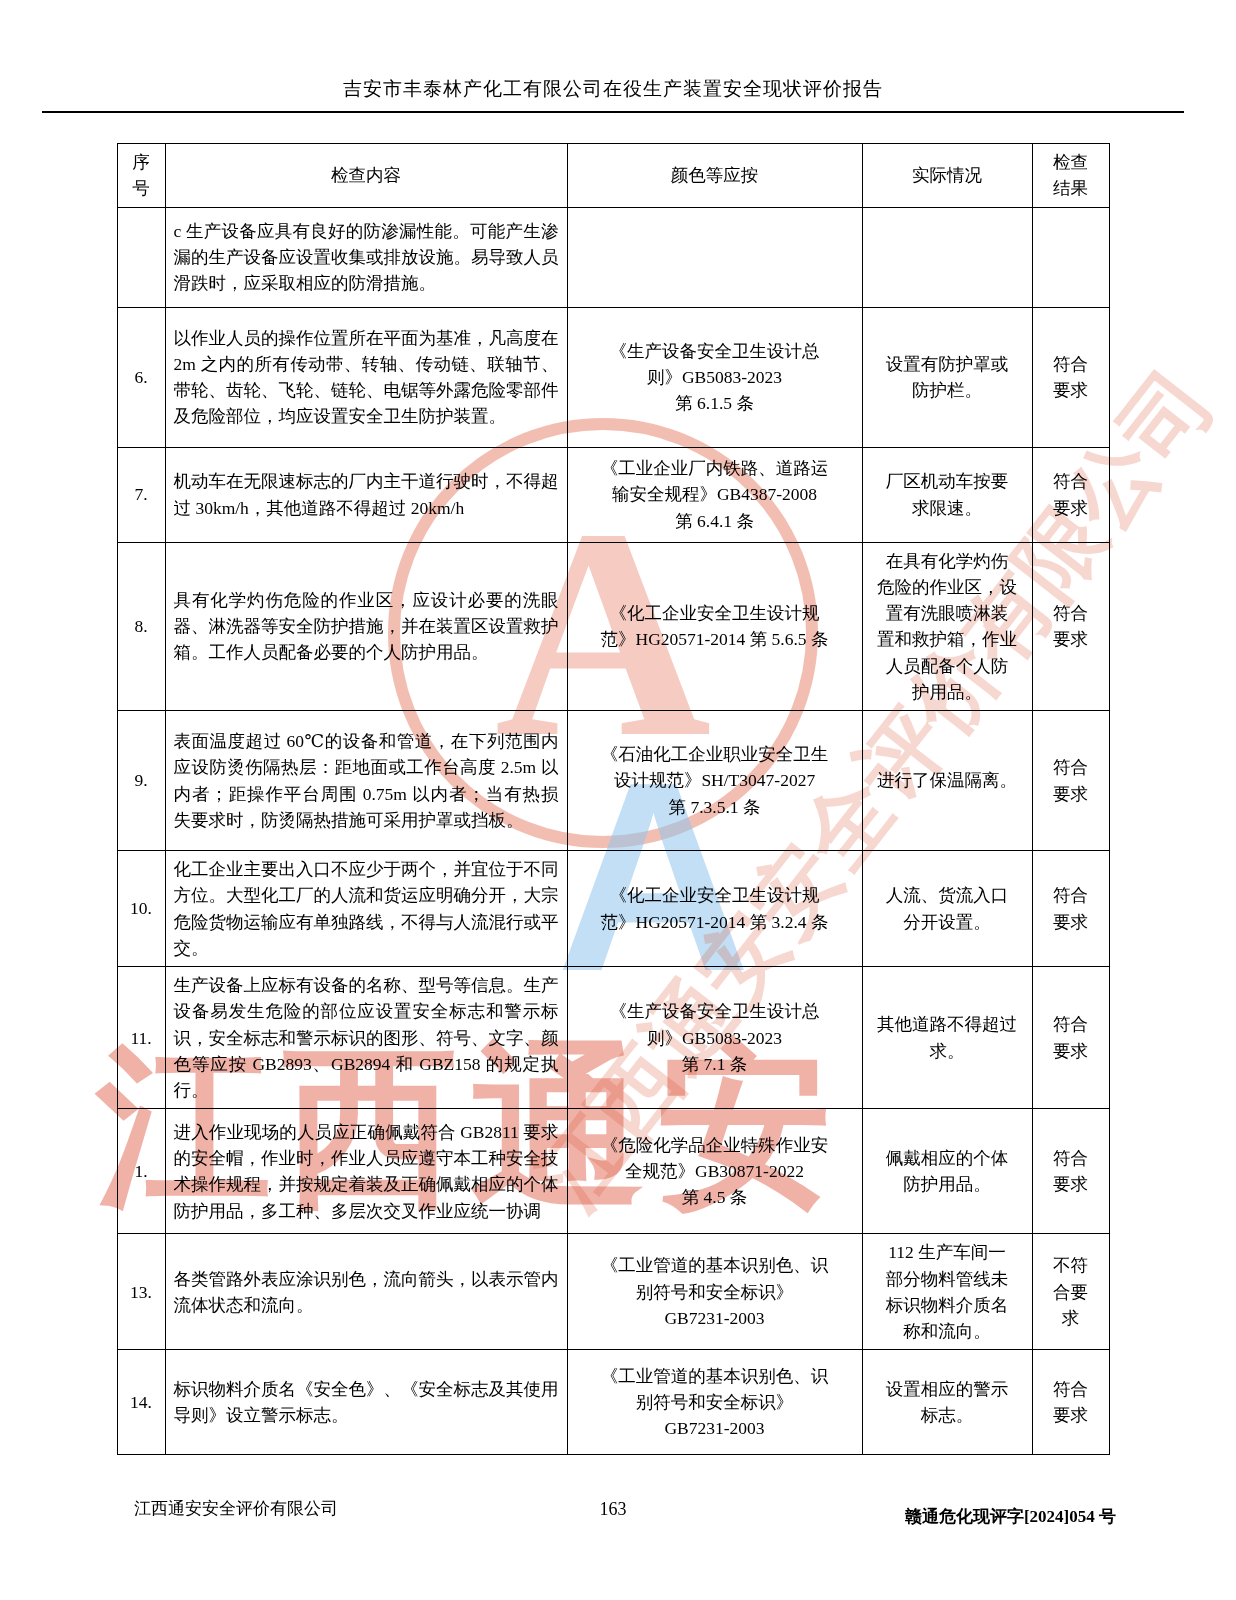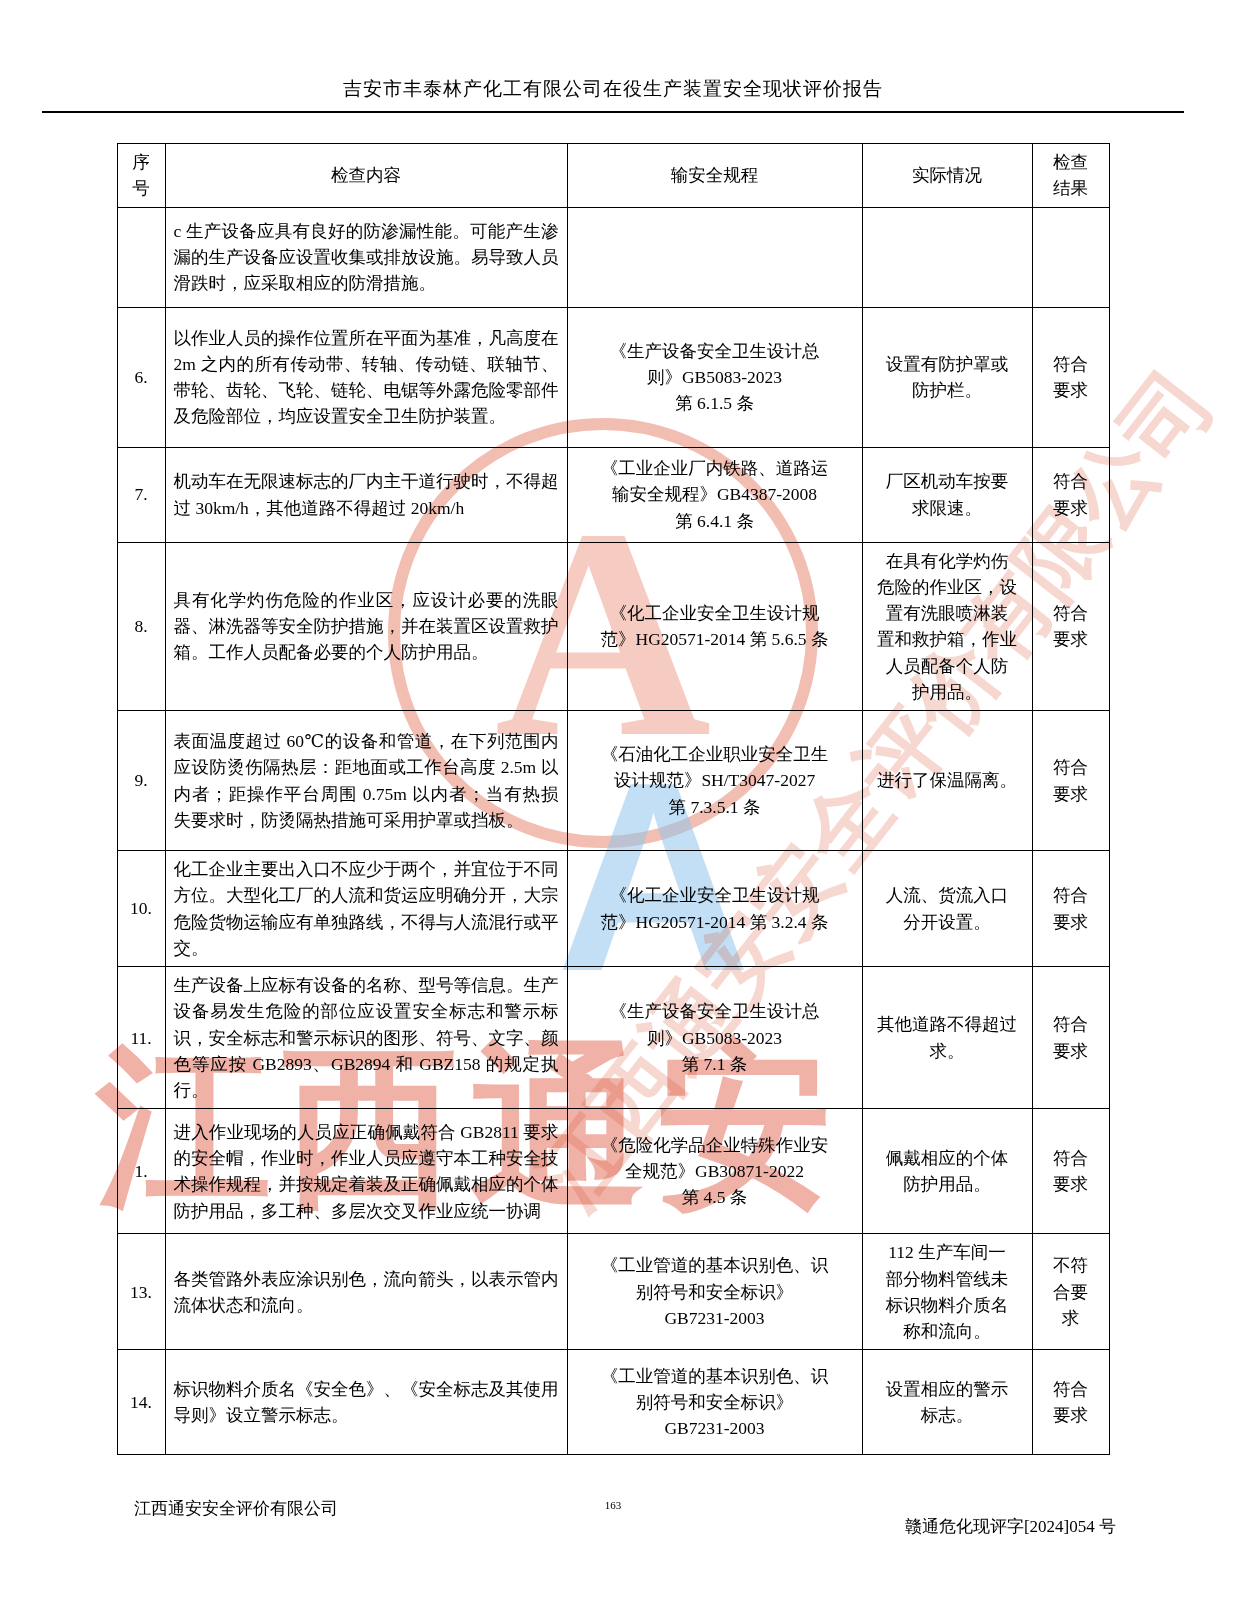--- a/index.html
+++ b/index.html
@@ -33,22 +33,22 @@
   .inspection th, .inspection td { border:1.6px solid #000; font-size:17.5px;
                                    padding:5px 8px; vertical-align:middle; line-height:1.5; }
   .inspection th { font-weight:normal; text-align:center; white-space:pre-line; }
   td.c-no { text-align:center; }
   td.c-content { text-align:justify; }
   td.c-basis, td.c-actual, td.c-result { text-align:center; white-space:pre-line; }
 
   .footer { width:1006px; margin:42px auto 0 auto; position:relative;
             font-size:17px; height:26px; }
   .footer .f-company { position:absolute; left:24px; top:0; }
-  .footer .f-page { position:absolute; left:0; right:0; top:2px; text-align:center; font-size:11px; }
-  .footer .f-docno { position:absolute; right:0; top:18px; }
+  .footer .f-page { position:absolute; left:0; right:0; top:2px; text-align:center; font-size:18px; }
+  .footer .f-docno { position:absolute; right:0; top:8px;font-weight:bold; }
 </style>
 </head>
 <body>
 
 <div class="page">
 
   <div class="watermark">
     <div class="wm-ring">
       <span class="wm-ring-glyph">A</span>
     </div>
@@ -68,21 +68,21 @@
           <col style="width:402px">
           <col style="width:295px">
           <col style="width:170px">
           <col style="width:77px">
       </colgroup>
       <thead>
         <tr style="height:60px">
           <th>序
 号</th>
           <th>检查内容</th>
-          <th>输安全规程</th>
+          <th>颜色等应按</th>
           <th>实际情况</th>
           <th>检查
 结果</th>
         </tr>
       </thead>
       <tbody>
         <tr style="height:100px">
           <td class="c-no"></td>
           <td class="c-content">c 生产设备应具有良好的防渗漏性能。可能产生渗漏的生产设备应设置收集或排放设施。易导致人员滑跌时，应采取相应的防滑措施。</td>
           <td class="c-basis"></td>

